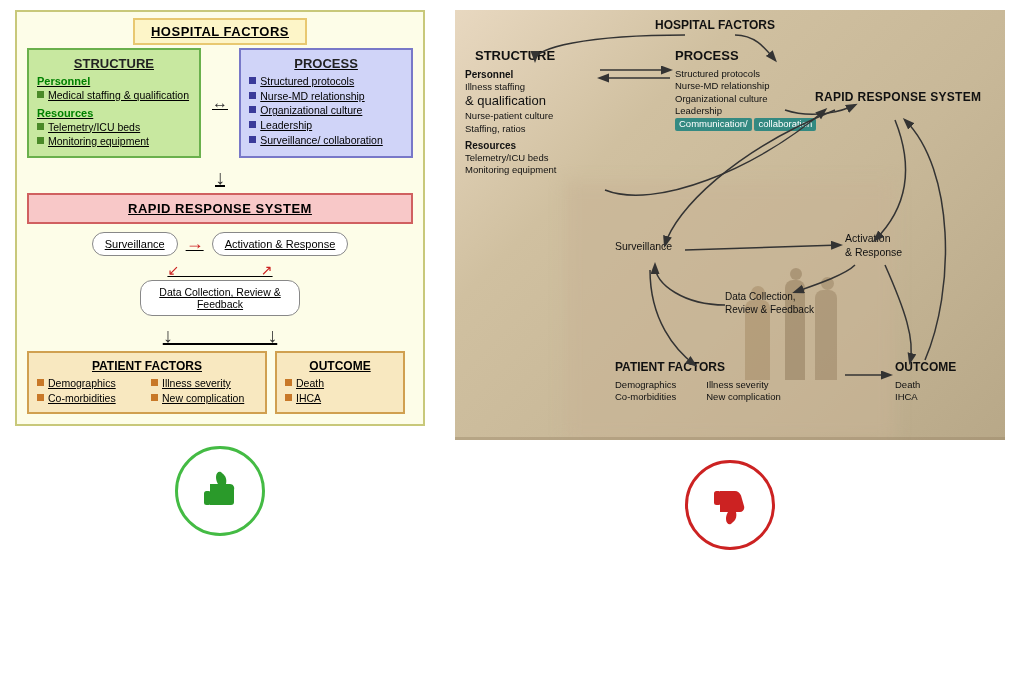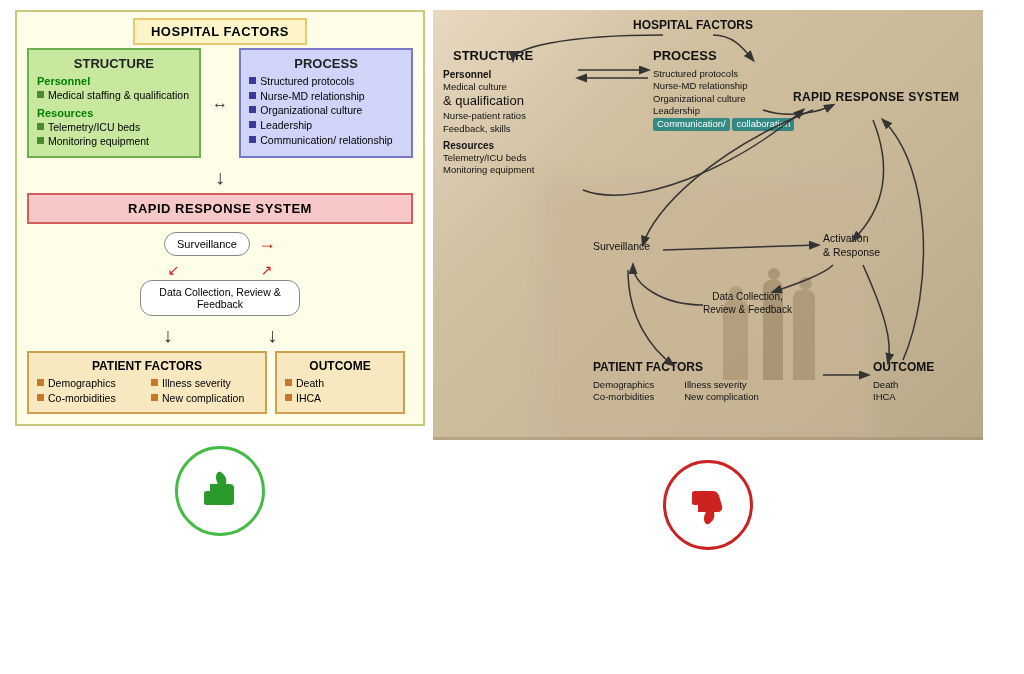--- a/index.html
+++ b/index.html
@@ -10,22 +10,23 @@
       height: 674px;
       overflow: hidden;
       display: flex;
       align-items: flex-start;
       justify-content: center;
       padding: 10px;
     }
 
     .main-container {
       display: flex;
-      gap: 3px;
+      gap: 25px;
       width: 100%;
+      text-decoration: underline;
     }
 
     
     .left-panel {
       display: flex;
       flex-direction: column;
       align-items: center;
       width: 420px;
     }
 
@@ -370,32 +371,35 @@
           <div class="bullet-item">
             <span class="bullet-square blue"></span>
             <span>Organizational culture</span>
           </div>
           <div class="bullet-item">
             <span class="bullet-square blue"></span>
             <span>Leadership</span>
           </div>
           <div class="bullet-item">
             <span class="bullet-square blue"></span>
-            <span>Communication/ relationship</span>
+            <span>Surveillance/ collaboration</span>
           </div>
         </div>
       </div>
 
       <div class="arrow-down-section">↓</div>
 
       <div class="rrs-box">RAPID RESPONSE SYSTEM</div>
 
       <div class="surv-act-row">
         <div class="rounded-box">Surveillance</div>
         <span class="red-arrow">→</span>
+        <div class="rounded-box">
+          <span>Activation &amp; Response</span>
+        </div>
       </div>
 
       <div style="display:flex; justify-content:center; margin: 2px 0;">
         <span style="font-size:14px; color:#cc2222;">↙ &nbsp;&nbsp;&nbsp;&nbsp;&nbsp;&nbsp;&nbsp;&nbsp;&nbsp;&nbsp;&nbsp;&nbsp;&nbsp;&nbsp;&nbsp;&nbsp;&nbsp;&nbsp;&nbsp; ↗</span>
       </div>
 
       <div class="feedback-box">
         <span>Data Collection, Review &amp; Feedback</span>
       </div>
 
@@ -489,24 +493,24 @@
         <div class="overlay-text" style="top:38px; left:20px;">
           <span class="overlay-bold" style="font-size:13px;">STRUCTURE</span>
         </div>
 
         <div class="overlay-text" style="top:38px; left:220px;">
           <span class="overlay-bold" style="font-size:13px;">PROCESS</span>
         </div>
 
         <div class="overlay-text" style="top:58px; left:10px;">
           <div style="font-weight:bold; font-size:10px;">Personnel</div>
-          <div style="font-size:9.5px;">Medical culture</div>
+          <div style="font-size:9.5px;">Illness staffing</div>
           <div style="font-size:13px;">&amp; qualification</div>
-          <div style="font-size:9.5px;">Nurse-patient ratios</div>
-          <div style="font-size:9.5px;">Feedback, skills</div>
+          <div style="font-size:9.5px;">Nurse-patient culture</div>
+          <div style="font-size:9.5px;">Staffing, ratios</div>
           <div style="font-weight:bold; font-size:10px; margin-top:4px;">Resources</div>
           <div style="font-size:9.5px;">Telemetry/ICU beds</div>
           <div style="font-size:9.5px;">Monitoring equipment</div>
         </div>
 
         <div class="overlay-text" style="top:58px; left:220px;">
           <div style="font-size:9.5px;">Structured protocols</div>
           <div style="font-size:9.5px;">Nurse-MD relationship</div>
           <div style="font-size:9.5px;">Organizational culture</div>
           <div style="font-size:9.5px;">Leadership</div>
@@ -521,21 +525,21 @@
         <div class="overlay-text" style="top:230px; left:160px;">
           <span style="font-size:10.5px;">Surveillance</span>
         </div>
 
         <div class="overlay-text" style="top:222px; left:390px;">
           <div style="font-size:10.5px;">Activation</div>
           <div style="font-size:10.5px;">&amp; Response</div>
         </div>
 
         <div class="overlay-text" style="top:280px; left:270px;">
-          <div style="font-size:10px;text-align:center;">Data Collection,</div>
+          <div style="font-size:10px;">Data Collection,</div>
           <div style="font-size:10px;">Review &amp; Feedback</div>
         </div>
 
         <div class="overlay-text" style="top:350px; left:160px;">
           <div style="font-weight:bold; font-size:12px;">PATIENT FACTORS</div>
           <div style="display:flex; gap:30px; margin-top:3px;">
             <div>
               <div style="font-size:9.5px;">Demographics</div>
               <div style="font-size:9.5px;">Co-morbidities</div>
             </div>

